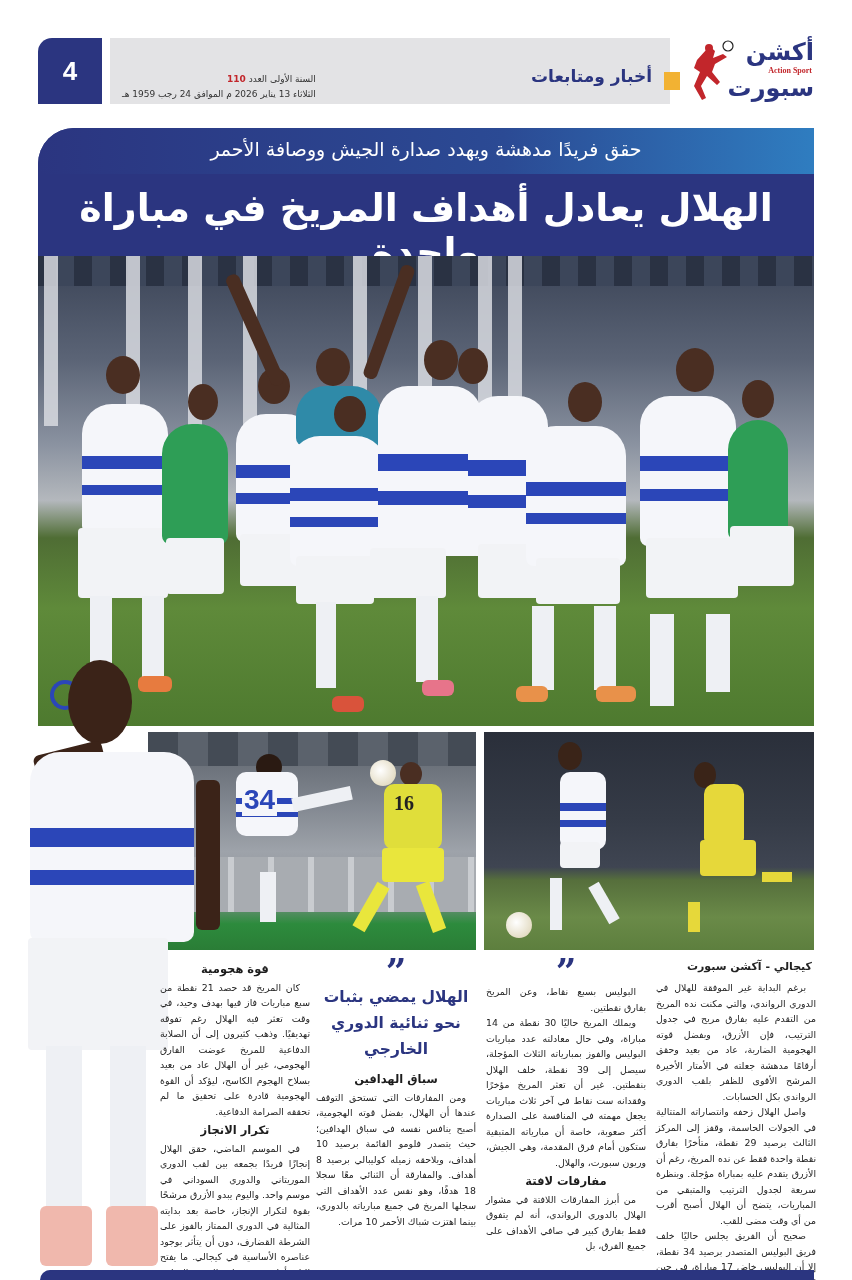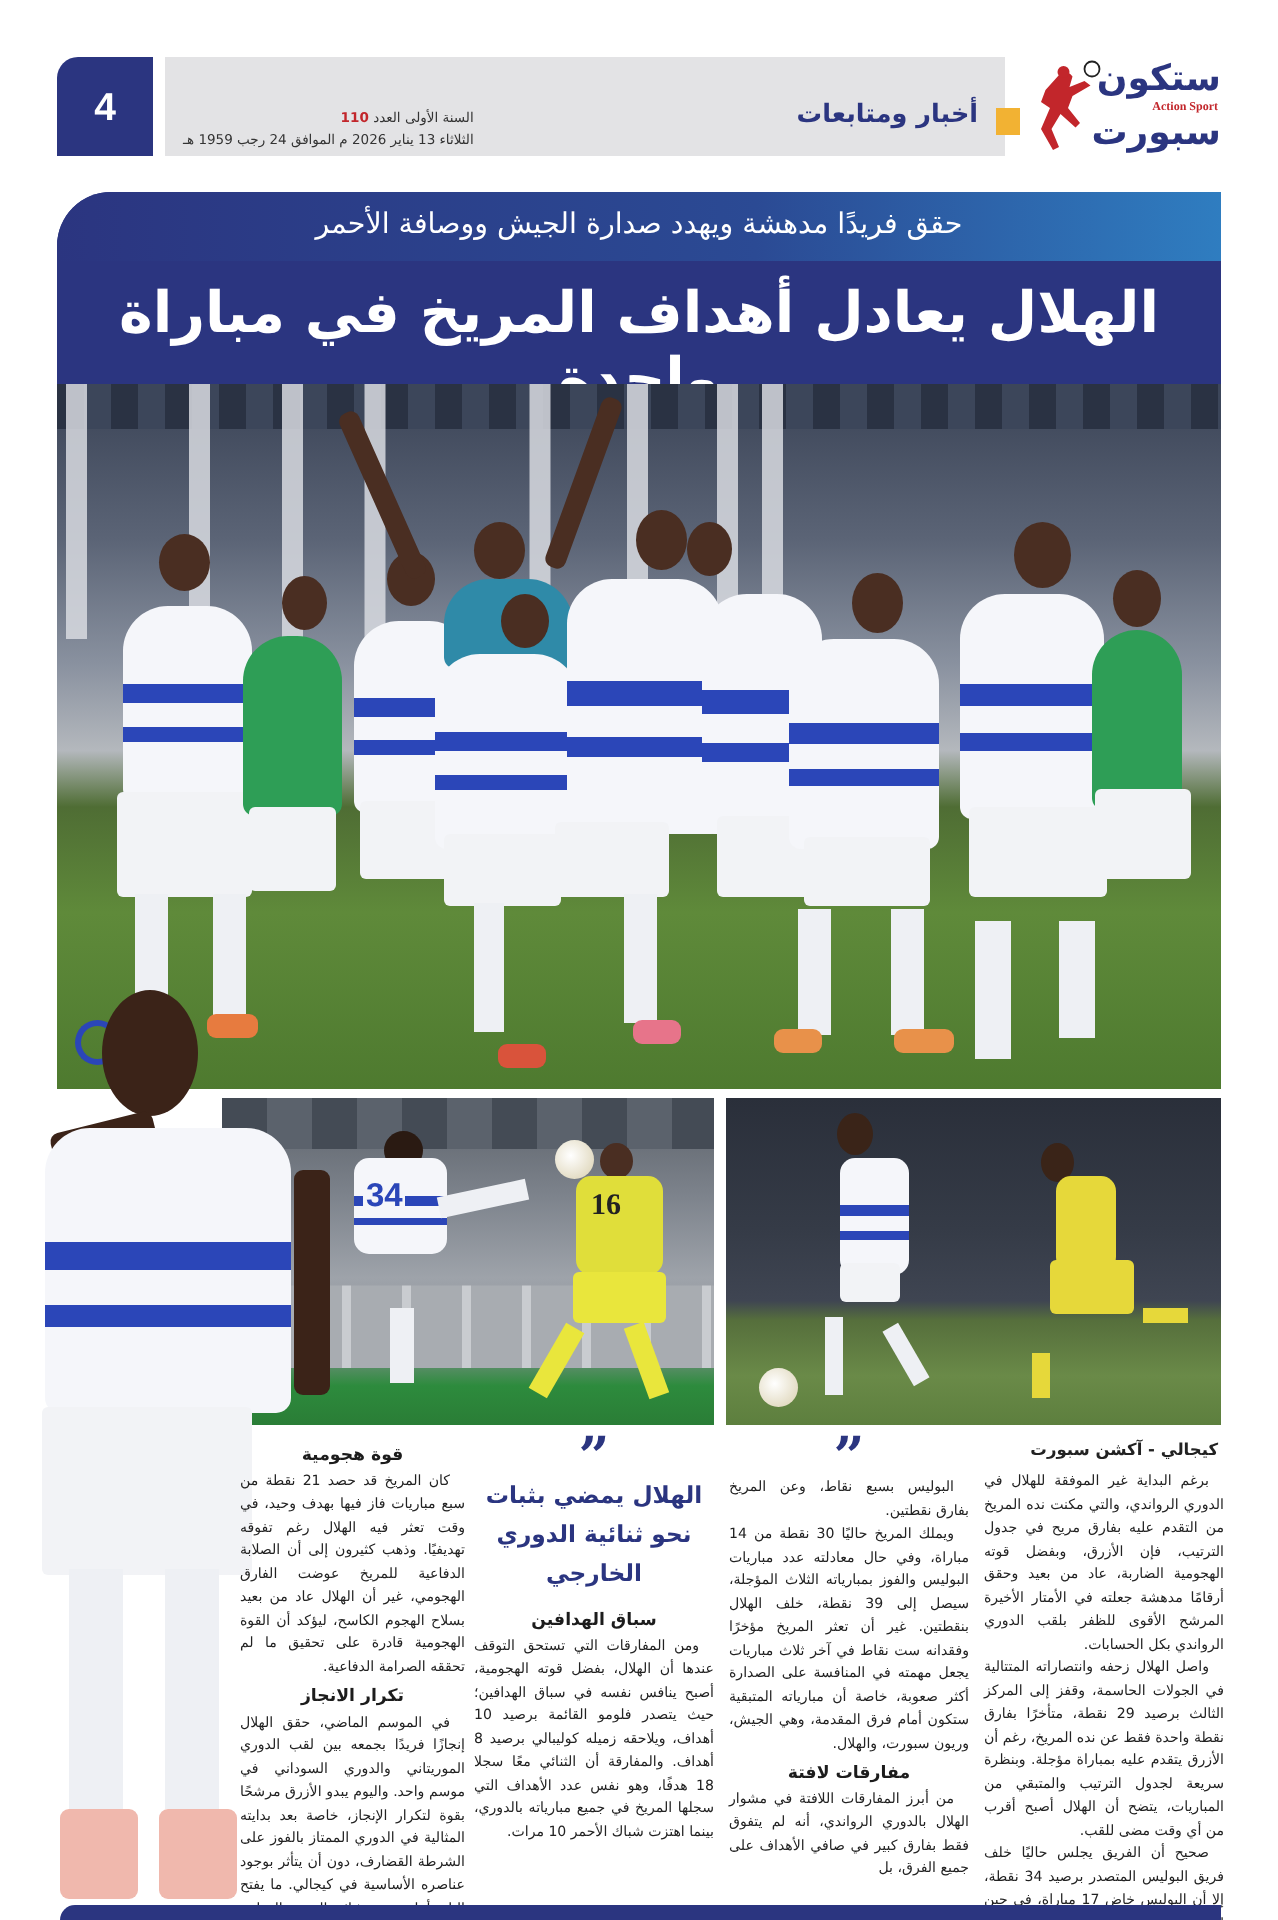--- a/index.html
+++ b/index.html
@@ -84,21 +84,21 @@
     <div class="section-title">أخبار ومتابعات</div>
   </div>
   <div class="section-mark"></div>
 
   <div class="logo">
     <svg class="logo-player" viewBox="0 0 50 62">
       <circle cx="44" cy="6" r="5" fill="#fff" stroke="#222" stroke-width="1.2"></circle>
       <path d="M22 10 q5 -4 9 1 l-2 7 l10 -4 l4 3 l-12 7 l-3 8 l8 10 l-3 3 l-10 -9 l-6 10 l5 12 l-4 2 l-8 -14 l6 -14 l-6 -4 l3 -8 z" fill="#c2262b"></path>
       <circle cx="25" cy="8" r="4" fill="#c2262b"></circle>
     </svg>
-    <div class="logo-ar">ستكون</div>
+    <div class="logo-ar">أكشن</div>
     <div class="logo-en">Action Sport</div>
     <div class="logo-ar2">سبورت</div>
   </div>
 
   <div class="headline-box">
     <div class="kicker-band"></div>
     <div class="kicker">حقق فريدًا مدهشة ويهدد صدارة الجيش ووصافة الأحمر</div>
     <div class="headline">الهلال يعادل أهداف المريخ في مباراة واحدة</div>
   </div>
 
@@ -168,21 +168,21 @@
     <div class="shorts" style="left:692px;top:270px;width:64px;height:60px"></div>
 
     <div style="position:absolute;left:12px;top:424px;width:30px;height:30px;border-radius:50%;border:4px solid #2b46b8;border-right-color:transparent;"></div>
   </div>
 
   <div class="photo2">
     <div style="position:absolute;left:0;right:0;top:0;height:34px;background:repeating-linear-gradient(90deg,#444b55 0 30px,#5b626c 30px 60px)"></div>
     <div style="position:absolute;left:0;right:0;top:125px;height:55px;background:repeating-linear-gradient(90deg,#c9ccd0 0 6px,#a8acb1 6px 40px)"></div>
     <div class="head" style="left:108px;top:22px;width:26px;height:26px;background:#2a1a12"></div>
     <div class="player jersey" style="left:88px;top:40px;width:62px;height:64px;border-radius:10px"></div>
-    <div style="position:absolute;left:94px;top:52px;font-family:'Liberation Sans',sans-serif;font-weight:bold;font-size:22px;color:#2b46b8;background:#f5f6fa;padding:0 2px;direction:ltr">34</div>
+    <div style="position:absolute;left:94px;top:52px;font-family:'Liberation Sans',sans-serif;font-weight:bold;font-size:28px;color:#2b46b8;background:#f5f6fa;padding:0 2px;direction:ltr">34</div>
     <div class="sock" style="left:112px;top:140px;width:16px;height:50px"></div>
     <div class="sock" style="left:144px;top:60px;width:60px;height:14px;transform:rotate(-12deg)"></div>
     <div style="position:absolute;left:222px;top:28px;width:26px;height:26px;border-radius:50%;background:radial-gradient(circle at 40% 40%,#fff,#d9cfae)"></div>
     <div class="head" style="left:252px;top:30px;width:22px;height:24px"></div>
     <div class="player" style="left:236px;top:52px;width:58px;height:66px;background:#e0de3a;border-radius:10px"></div>
     <div style="position:absolute;left:246px;top:60px;font-family:Liberation Serif, serif;font-weight:bold;font-size:20px;color:#222;direction:ltr">16</div>
     <div class="shorts" style="left:234px;top:116px;width:62px;height:34px;background:#e9e63c"></div>
     <div class="sock" style="left:216px;top:150px;width:14px;height:50px;background:#e9e63c;transform:rotate(30deg)"></div>
     <div class="sock" style="left:276px;top:150px;width:14px;height:50px;background:#e9e63c;transform:rotate(-20deg)"></div>
   </div>

